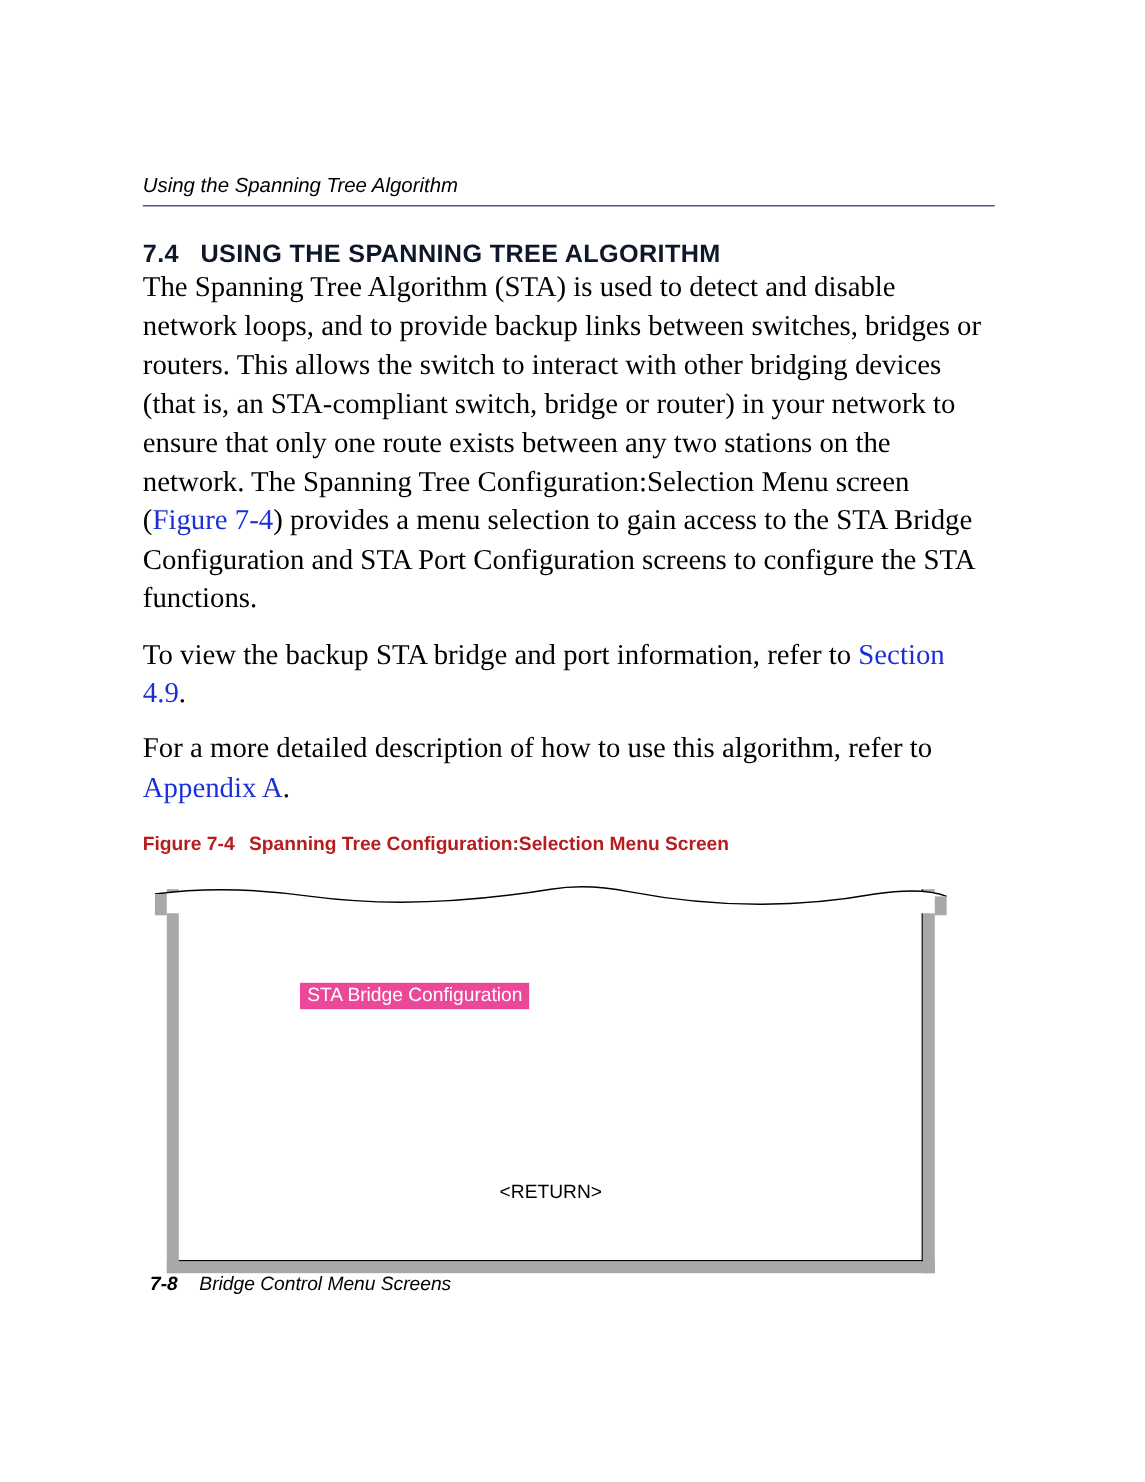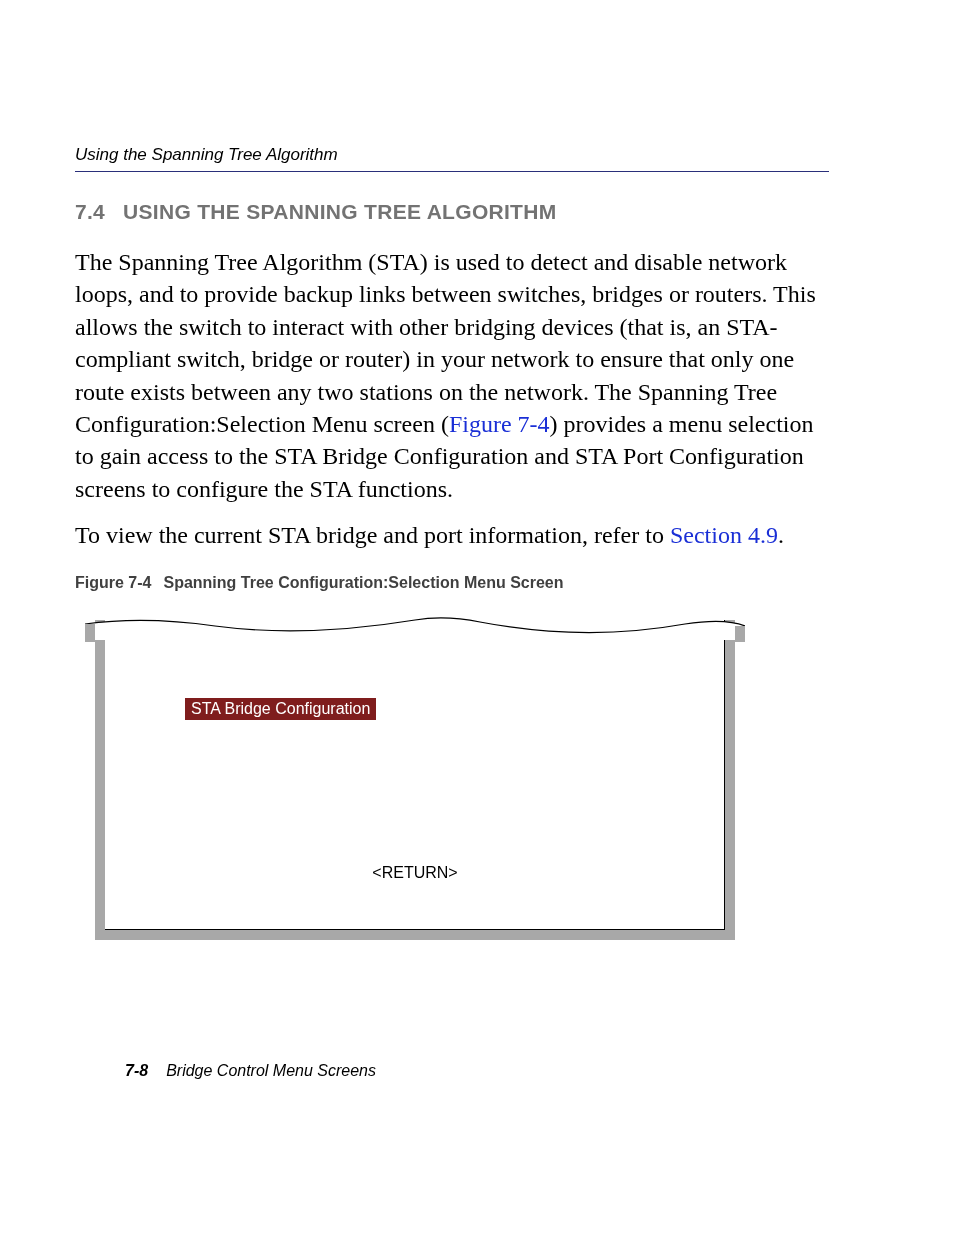--- a/index.html
+++ b/index.html
@@ -6,53 +6,53 @@
     margin: 0;
     padding: 0;
     background: #fff;
     font-family: "Times New Roman", Times, serif;
     color: #000;
     width: 954px;
     height: 1235px;
     position: relative;
   }
   .page {
-    padding: 145px 125px 0 75px;
+    padding: 145px 125px 0 119px;
   }
   .running-header {
     font-style: italic;
     font-size: 17px;
     font-family: "Helvetica", Arial, sans-serif;
     padding-bottom: 6px;
     border-bottom: 1.5px solid #2a2f7a;
     margin-bottom: 28px;
   }
   .section-heading {
-    color: #737373;
+    color: #0f172a;
     font-family: "Helvetica", Arial, sans-serif;
     font-weight: bold;
     font-size: 21px;
     letter-spacing: 0.3px;
-    margin: 0 0 22px 0;
+    margin: 0 0 0 0;
   }
   .section-heading .num {
     display: inline-block;
     margin-right: 18px;
   }
   p.body {
     font-size: 24px;
     line-height: 1.35;
     margin: 0 0 14px 0;
   }
   a.xref {
     color: #1a2fd6;
     text-decoration: none;
   }
   .figure-caption {
-    color: #404040;
+    color: #b91c1c;
     font-family: "Helvetica", Arial, sans-serif;
     font-weight: bold;
     font-size: 16px;
     margin: 22px 0 28px 0;
   }
   .figure-caption .figlabel {
     margin-right: 12px;
   }
   .figure-wrap {
     position: relative;
@@ -85,24 +85,24 @@
   .menu-area {
     position: absolute;
     top: 78px;
     left: 0; right: 0;
     text-align: left;
     font-family: "Helvetica", Arial, sans-serif;
     font-size: 16px;
   }
   .menu-selected {
     display: inline-block;
-    background: #7f1d1d;
+    background: #ec4899;
     color: #fff;
     padding: 2px 6px;
-    margin-left: 80px;
+    margin-left: 101px;
   }
   .menu-plain {
     display: block;
     margin-top: 12px;
     margin-left: 191px;
   }
   .return-label {
     position: absolute;
     bottom: 48px;
     left: 0; right: 0;
@@ -141,23 +141,26 @@
 
   <h2 class="section-heading">
     <span class="num">7.4</span><span>USING THE SPANNING TREE ALGORITHM</span>
   </h2>
 
   <p class="body">
     <span>The Spanning Tree Algorithm (STA) is used to detect and disable network loops, and to provide backup links between switches, bridges or routers. This allows the switch to interact with other bridging devices (that is, an STA-compliant switch, bridge or router) in your network to ensure that only one route exists between any two stations on the network. The Spanning Tree Configuration:Selection Menu screen (</span><a class="xref" href="#">Figure 7-4</a><span>) provides a menu selection to gain access to the STA Bridge Configuration and STA Port Configuration screens to configure the STA functions.</span>
   </p>
 
   <p class="body">
-    <span>To view the current STA bridge and port information, refer to </span><a class="xref" href="#">Section 4.9</a><span>.</span>
+    <span>To view the backup STA bridge and port information, refer to </span><a class="xref" href="#">Section 4.9</a><span>.</span>
   </p>
 
+  <p class="body">
+    <span>For a more detailed description of how to use this algorithm, refer to </span><a class="xref" href="#">Appendix A</a><span>.</span>
+  </p>
 
   <div class="figure-caption">
     <span class="figlabel">Figure 7-4</span><span>Spanning Tree Configuration:Selection Menu Screen</span>
   </div>
 
   <div class="figure-wrap">
     <div class="torn-top">
       <svg viewBox="0 0 660 30" width="100%" height="30" preserveAspectRatio="none">
         <path d="M0,28 L0,12 Q60,4 130,14 Q220,26 330,8 Q360,3 395,10 Q500,30 600,12 Q640,6 660,14 L660,28 Z" fill="#ffffff" stroke="none"></path>
         <path d="M0,12 Q60,4 130,14 Q220,26 330,8 Q360,3 395,10 Q500,30 600,12 Q640,6 660,14" fill="none" stroke="#000" stroke-width="1.2"></path>

